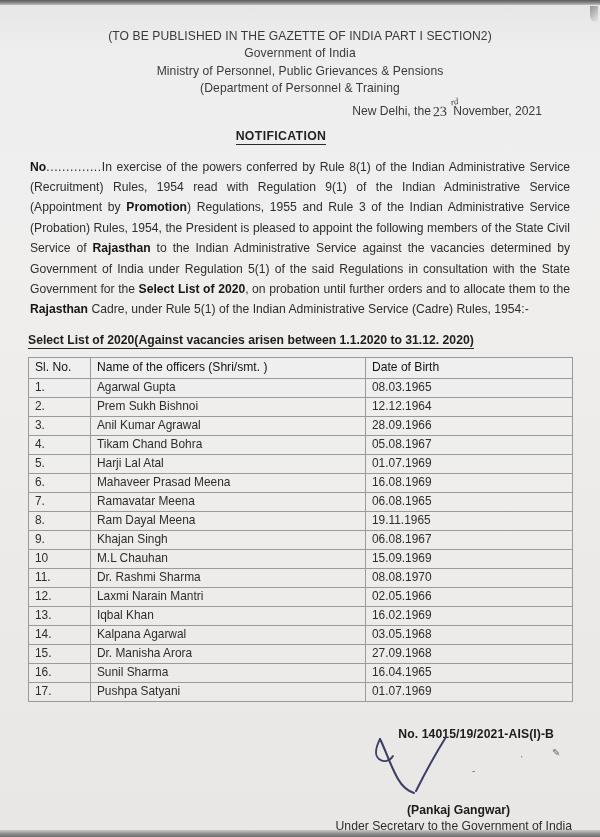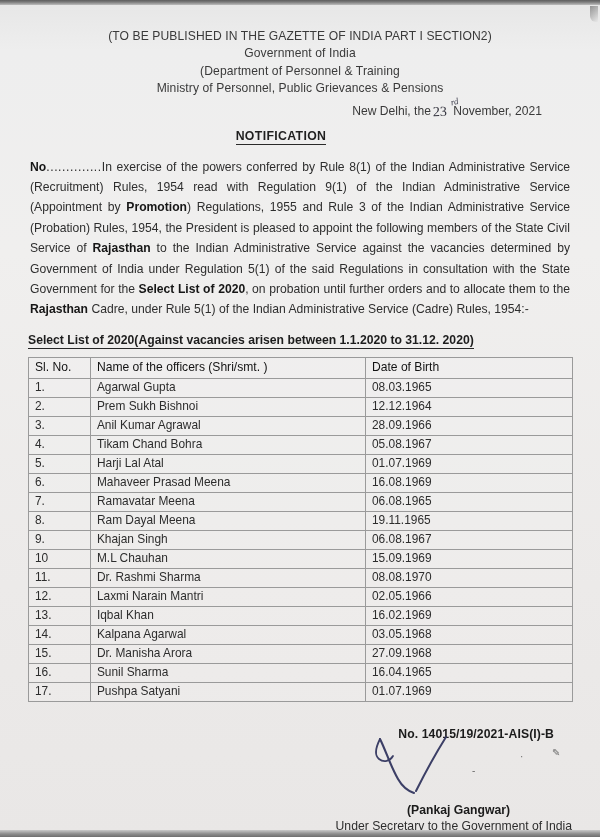--- a/index.html
+++ b/index.html
@@ -214,22 +214,22 @@
 <div id="page">
 
   <div class="scan-edge-top"></div>
   <div class="scan-corner"></div>
 
   <div class="content">
 
     
     <div class="hdr hdr-line1">(TO BE PUBLISHED IN THE GAZETTE OF INDIA PART I SECTION2)</div>
     <div class="hdr hdr-line2">Government of India</div>
+    <div class="hdr hdr-line3">Ministry of Personnel, Public Grievances &amp; Pensions</div>
     <div class="hdr hdr-line4">(Department of Personnel &amp; Training</div>
-    <div class="hdr hdr-line3">Ministry of Personnel, Public Grievances &amp; Pensions</div>
 
     <div class="dateline">
       <span>New Delhi, the</span><span class="hw-date"><span>23</span><span class="hw-sup">rd</span></span>&nbsp;<span>November, 2021</span>
     </div>
 
     <div class="notification">
       <span>NOTIFICATION</span>
     </div>
 
     

